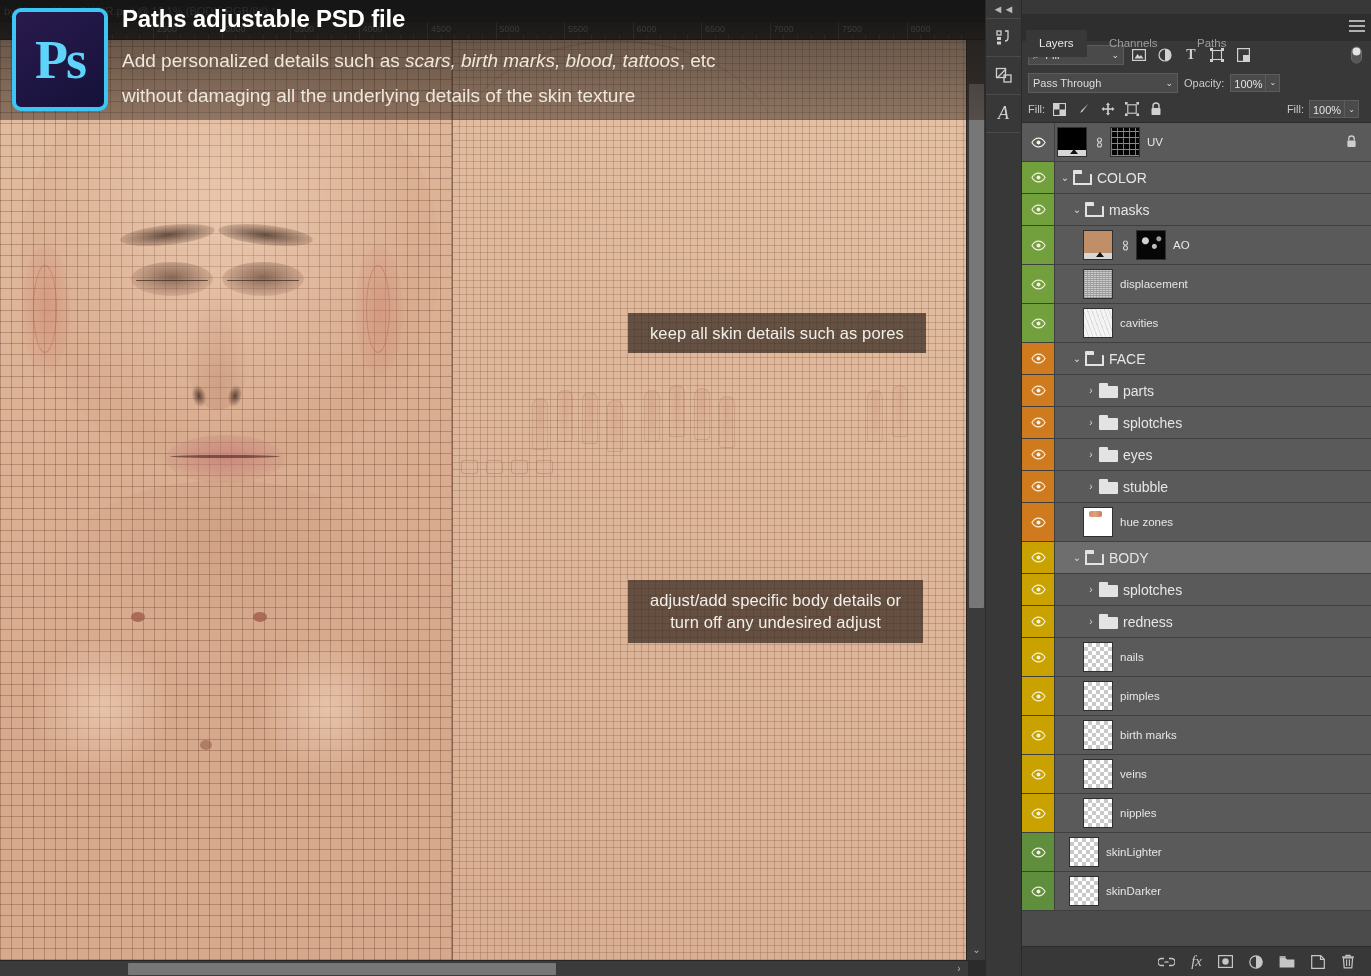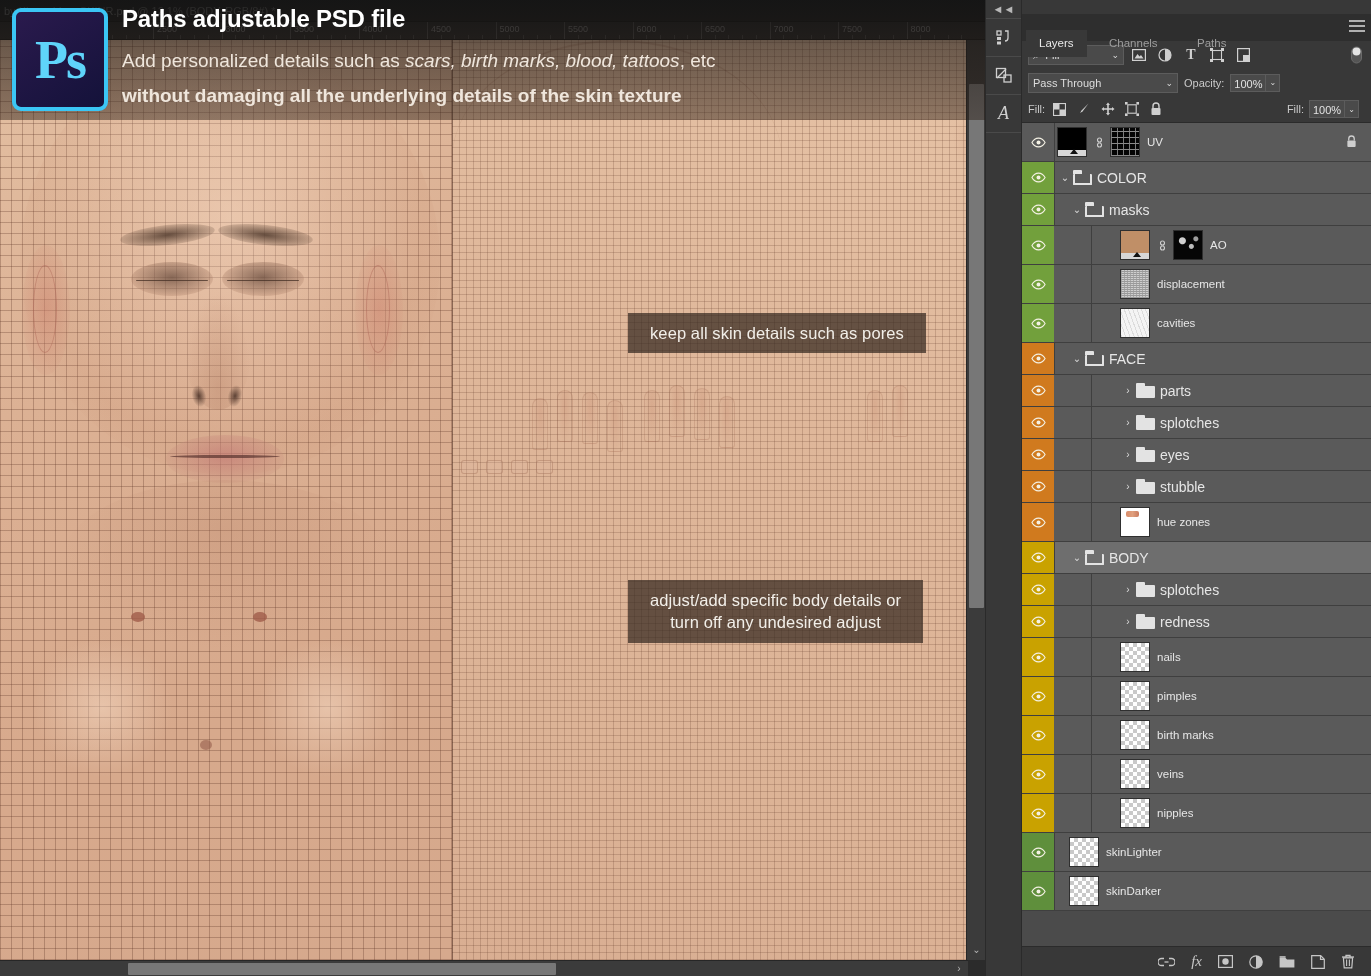--- a/index.html
+++ b/index.html
@@ -219,40 +219,40 @@
      border-left:4px solid transparent; border-right:4px solid transparent; border-bottom:5px solid #111; }
   .thumb.aoc { background:linear-gradient(#c08f67 0 80%, #d7d7d7 80% 100%); position:relative; }
   .thumb.aoc:after { content:""; position:absolute; left:12px; bottom:2px; width:0; height:0;
      border-left:4px solid transparent; border-right:4px solid transparent; border-bottom:5px solid #111; }
   .linkico { width:11px; flex:0 0 11px; margin-right:5px; color:#d0d0d0; font-size:12px;
      display:flex; align-items:center; justify-content:center; }
   .lname { color:#e6e6e6; font-size:11.5px; white-space:nowrap; overflow:hidden; }
   .lname.grp { font-size:14px; }
   .lockico { margin-left:auto; margin-right:14px; color:#cfcfcf; }
   .ind0 { padding-left:2px; } .ind1 { padding-left:14px; }
-  .ind2 { padding-left:28px;margin-left:37px; }
+  .ind2 { padding-left:28px; }
 
   #panel-footer { position:absolute; left:0; bottom:0; width:349px; height:30px;
      background:#383838; border-top:1px solid #2b2b2b; display:flex; align-items:center;
      justify-content:flex-end; gap:16px; padding-right:16px; }
   .foot-ico { color:#c6c6c6; display:flex; align-items:center; justify-content:center; }
 
   
   #hero { position:absolute; left:0; top:0; width:985px; height:120px; }
   #hero-shade { position:absolute; left:0; top:0; width:985px; height:120px;
      background:linear-gradient(180deg, rgba(20,20,20,.88) 0%, rgba(28,22,18,.60) 38%, rgba(40,28,20,.45) 100%); }
   #ps-logo { position:absolute; left:12px; top:8px; width:96px; height:103px;
      background:linear-gradient(145deg,#2a1a4d,#14123a); border:4px solid #3bc6f5; border-radius:9px;
      display:flex; align-items:center; justify-content:center; }
   #ps-logo span { color:#5fd4fa; font-size:54px; font-weight:bold; font-family:"Liberation Serif", serif;
      letter-spacing:-2px; line-height:1; }
   #hero-title { position:absolute; left:122px; top:5px; color:#ffffff;
      font-size:24px; font-weight:bold; letter-spacing:-.2px; }
   #hero-l1 { position:absolute; left:122px; top:50px; color:#efe6dc; font-size:19px; white-space:nowrap; }
-  #hero-l2 { position:absolute; left:122px; top:85px; color:#efe6dc; font-size:19px; white-space:nowrap;font-weight:bold; }
+  #hero-l2 { position:absolute; left:122px; top:85px; color:#efe6dc; font-size:19px; white-space:nowrap; }
   #hero-l1 em, #hero-l2 em { font-style:italic; }
 </style>
 </head>
 <body>
 
 <div id="app">
 
   <div id="doc-area">
 
     <div id="doc-tab">by Kha…ddan_SKINR.psd @ 12.1% (BODY, RGB/8#) *</div>

